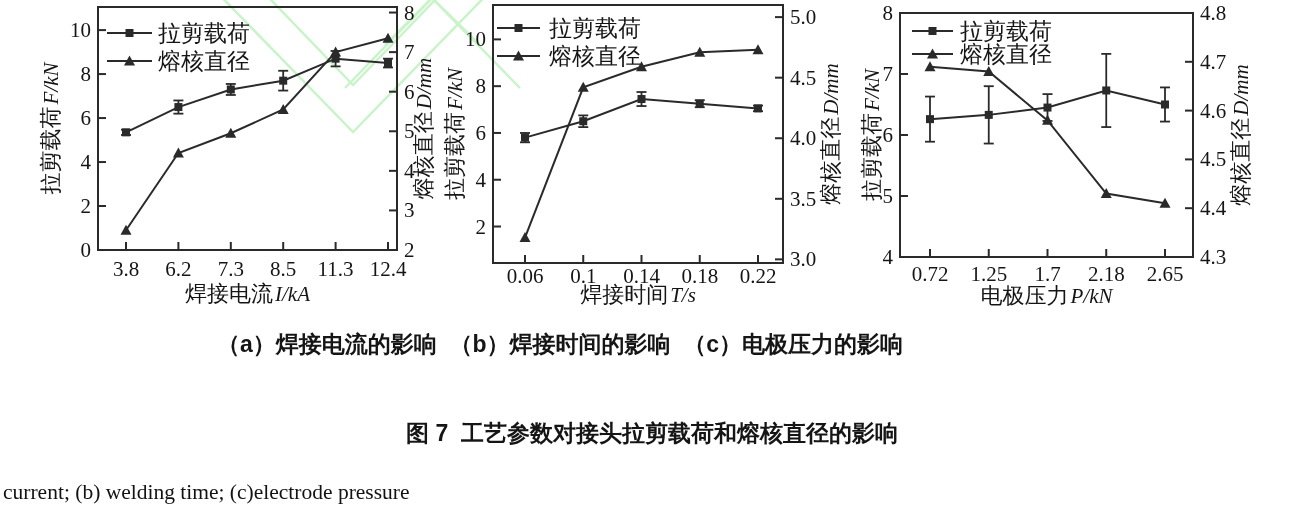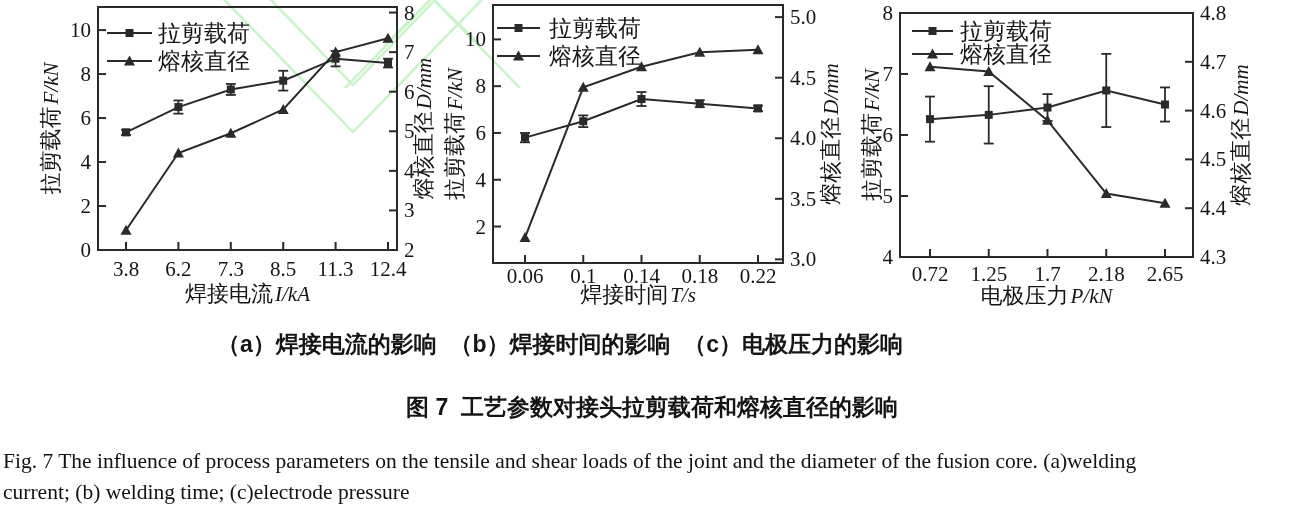--- a/index.html
+++ b/index.html
@@ -12,21 +12,21 @@
     color:#111111;
   }
   .charts-svg{position:absolute;top:0;left:0;}
   .subcaption{
     position:absolute;top:329px;left:0;width:100%;
     text-align:center;font-weight:bold;font-size:23px;
     transform:translateX(-92px);
     color:#151515;white-space:pre;
   }
   .caption-cn{
-    position:absolute;top:392px;left:0;width:100%;
+    position:absolute;top:418px;left:0;width:100%;
     text-align:center;font-weight:bold;font-size:23px;
     color:#151515;white-space:pre;
   }
   .caption-en{
     position:absolute;left:3px;width:1300px;
     font-family:"Liberation Serif",serif;
     font-size:21.5px;color:#121212;
   }
   .caption-en.line1{top:449px;}
   .caption-en.line2{top:480px;}
@@ -278,15 +278,14 @@
           <path d="M 932.5 48.5 L 938 58.5 L 927 58.5 Z" fill="#2a2a2a"></path>
           <text x="960" y="62" font-size="23px" fill="#151515" font-family="&quot;Liberation Sans&quot;,sans-serif">熔核直径</text>
         </g>
         <text transform="translate(879,135) rotate(-90)" text-anchor="middle" fill="#151515"><tspan font-family="&quot;Liberation Sans&quot;,sans-serif" font-size="22px">拉剪载荷</tspan><tspan font-family="&quot;Liberation Serif&quot;,serif" font-style="italic" font-size="21px" dx="2">F/kN</tspan></text>
         <text transform="translate(1248,135) rotate(-90)" text-anchor="middle" fill="#151515"><tspan font-family="&quot;Liberation Sans&quot;,sans-serif" font-size="22px">熔核直径</tspan><tspan font-family="&quot;Liberation Serif&quot;,serif" font-style="italic" font-size="21px" dx="2">D/mm</tspan></text>
         <text x="1046.5" y="303" text-anchor="middle" fill="#151515"><tspan font-family="&quot;Liberation Sans&quot;,sans-serif" font-size="22px">电极压力</tspan><tspan font-family="&quot;Liberation Serif&quot;,serif" font-style="italic" font-size="21px" dx="2">P/kN</tspan></text>
       </g>
     </svg>
   <div class="subcaption">（a）焊接电流的影响  （b）焊接时间的影响  （c）电极压力的影响</div>
   <div class="caption-cn">图 7  工艺参数对接头拉剪载荷和熔核直径的影响</div>
-  <div class="caption-en line1">Fig. 7   The influence of process parameters on the tensile and shear loads of the joint and the diameter of the fusion core. (a)welding</div>
   <div class="caption-en line2">current; (b) welding time; (c)electrode pressure</div>
 </div>
 
 </body></html>

